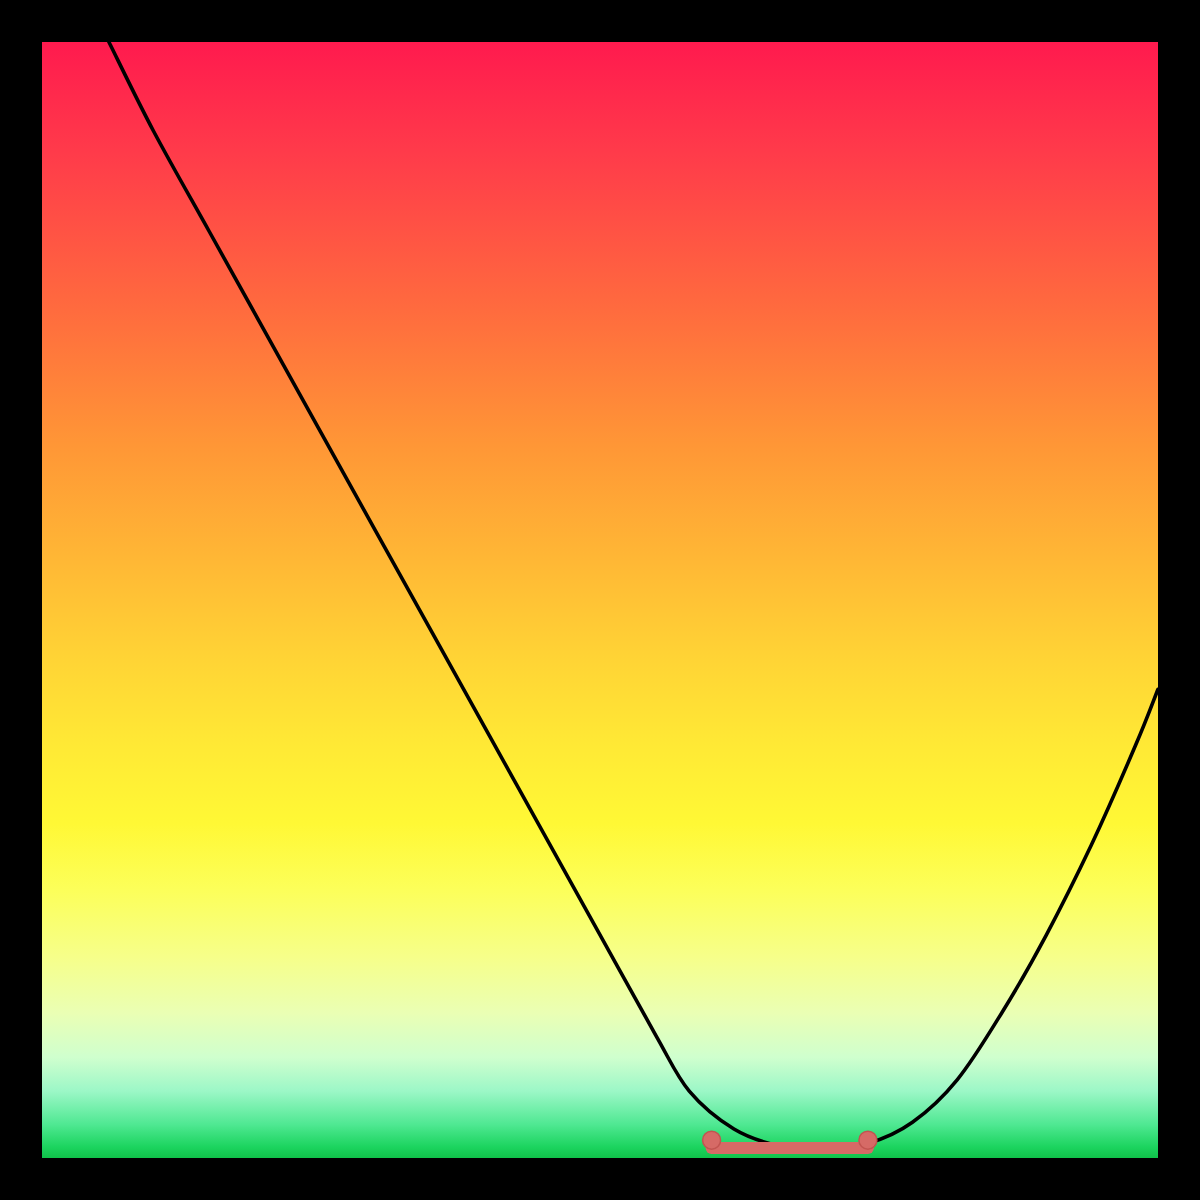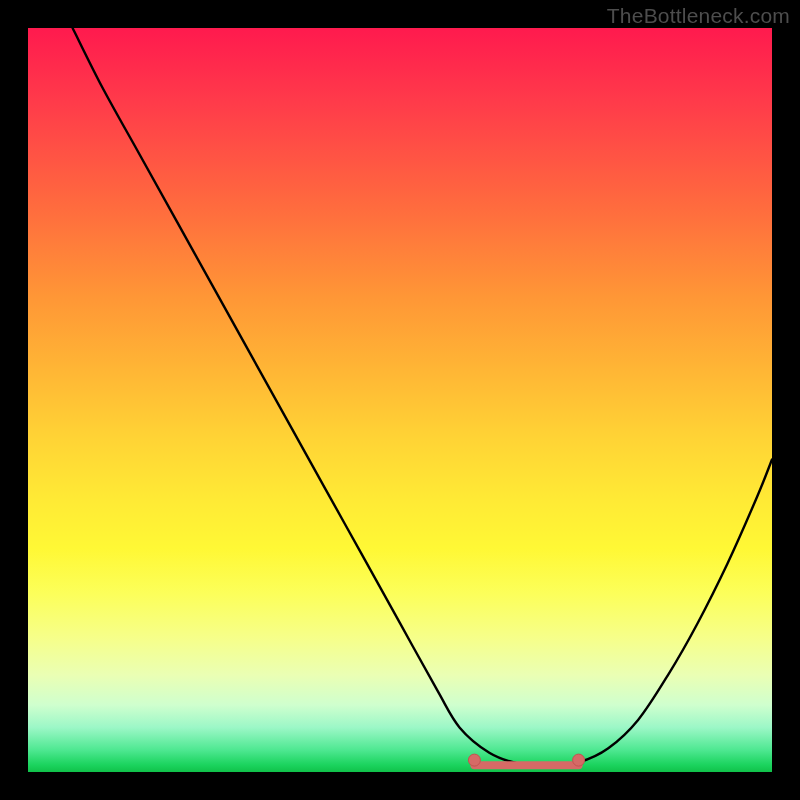--- a/index.html
+++ b/index.html
@@ -62,21 +62,20 @@
     height: 744px;
     z-index: 10;
     overflow: visible;
   }
 </style>
 </head>
 <body>
 
 <div class="frame">
 
-  <div class="watermark">TheBottleneck.com</div>
 
   <div class="plot-area">
     <svg class="curve" viewBox="0 0 744 744" preserveAspectRatio="none">
       <path d="M 44.6 0.0 C 49.6 9.9, 63.2 38.4, 74.4 59.5 C 85.6 80.6, 99.2 104.2, 111.6 126.5 C 124.0 148.8, 136.4 171.1, 148.8 193.4 C 161.2 215.8, 173.6 238.1, 186.0 260.4 C 198.4 282.7, 210.8 305.0, 223.2 327.4 C 235.6 349.7, 248.0 372.0, 260.4 394.3 C 272.8 416.6, 285.2 439.0, 297.6 461.3 C 310.0 483.6, 322.4 505.9, 334.8 528.2 C 347.2 550.6, 359.6 572.9, 372.0 595.2 C 384.4 617.5, 399.3 644.8, 409.2 662.2 C 419.1 679.5, 422.8 688.9, 431.5 699.4 C 440.2 709.8, 451.4 718.6, 461.3 724.7 C 471.2 730.7, 481.1 733.6, 491.0 735.8 C 501.0 738.0, 510.9 738.3, 520.8 738.0 C 530.7 737.8, 540.6 737.3, 550.6 734.3 C 560.5 731.4, 570.4 727.3, 580.3 720.2 C 590.2 713.1, 600.2 704.1, 610.1 691.9 C 620.0 679.8, 629.9 663.4, 639.8 647.3 C 649.8 631.2, 659.7 613.8, 669.6 595.2 C 679.5 576.6, 689.4 556.8, 699.4 535.7 C 709.3 514.6, 721.7 486.1, 729.1 468.7 C 736.6 451.4, 741.5 437.7, 744.0 431.5" fill="none" stroke="#000000" stroke-width="2.4" stroke-linecap="round" id="curvePath"></path>
       <path d="M 446.4 737.3 L 550.6 737.3" fill="none" stroke="#d66a66" stroke-width="8" stroke-linecap="round" id="optSeg"></path>
       <circle r="6" fill="#d66a66" stroke="#c25450" stroke-width="1" id="mk0" cx="446.4" cy="732.1"></circle>
       <circle r="6" fill="#d66a66" stroke="#c25450" stroke-width="1" id="mk1" cx="550.6" cy="732.1"></circle>
     </svg>
   </div>
 

